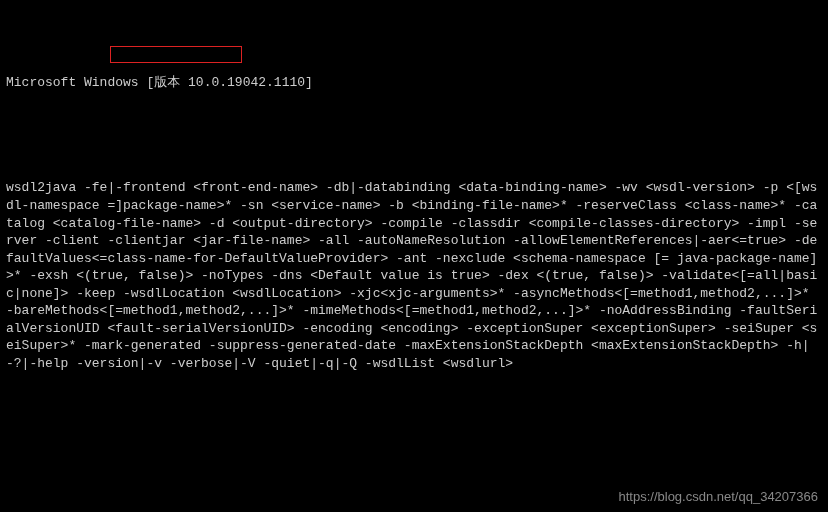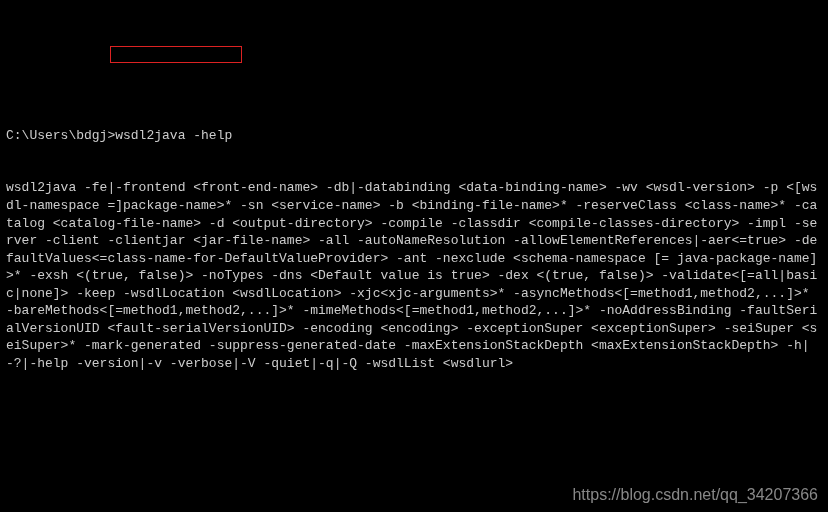--- a/index.html
+++ b/index.html
@@ -24,33 +24,33 @@
       border: 1px solid #d22;
       pointer-events: none;
     }
     .line { display: block; }
     .blank { height: 1.35em; }
     .watermark {
       position: absolute;
       right: 10px;
       bottom: 6px;
       color: #888;
-      font-size: 16px;
+      font-size: 13px;
       font-family: sans-serif;
       pointer-events: none;
     }
   </style>
 </head>
 <body>
 
 <div class="terminal">
   <div class="cmd-highlight" style="left:110px;top:46px;width:132px;height:17px;"></div>
 
+  <span class="line">Microsoft Windows [版本 10.0.19042.1110]</span>
   <div class="blank"></div>
-  <span class="line"><span>C:\Users\bdgj&gt;</span><span>wsdl2java -help</span></span>
   <span class="line">wsdl2java -fe|-frontend &lt;front-end-name&gt; -db|-databinding &lt;data-binding-name&gt; -wv &lt;wsdl-version&gt; -p &lt;[wsdl-namespace =]package-name&gt;* -sn &lt;service-name&gt; -b &lt;binding-file-name&gt;* -reserveClass &lt;class-name&gt;* -catalog &lt;catalog-file-name&gt; -d &lt;output-directory&gt; -compile -classdir &lt;compile-classes-directory&gt; -impl -server -client -clientjar &lt;jar-file-name&gt; -all -autoNameResolution -allowElementReferences|-aer&lt;=true&gt; -defaultValues&lt;=class-name-for-DefaultValueProvider&gt; -ant -nexclude &lt;schema-namespace [= java-package-name]&gt;* -exsh &lt;(true, false)&gt; -noTypes -dns &lt;Default value is true&gt; -dex &lt;(true, false)&gt; -validate&lt;[=all|basic|none]&gt; -keep -wsdlLocation &lt;wsdlLocation&gt; -xjc&lt;xjc-arguments&gt;* -asyncMethods&lt;[=method1,method2,...]&gt;* -bareMethods&lt;[=method1,method2,...]&gt;* -mimeMethods&lt;[=method1,method2,...]&gt;* -noAddressBinding -faultSerialVersionUID &lt;fault-serialVersionUID&gt; -encoding &lt;encoding&gt; -exceptionSuper &lt;exceptionSuper&gt; -seiSuper &lt;seiSuper&gt;* -mark-generated -suppress-generated-date -maxExtensionStackDepth &lt;maxExtensionStackDepth&gt; -h|-?|-help -version|-v -verbose|-V -quiet|-q|-Q -wsdlList &lt;wsdlurl&gt;</span>
   
   
   
 
   
   
 
   
   

